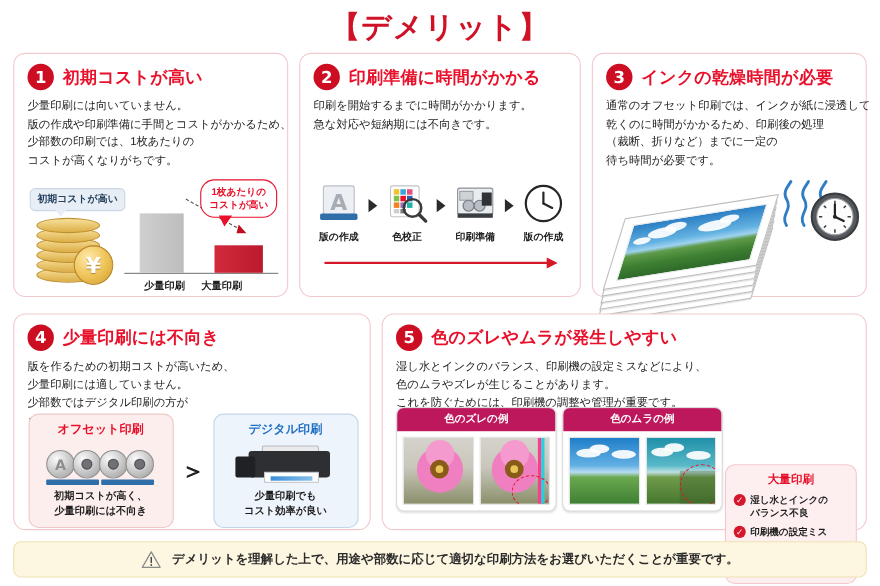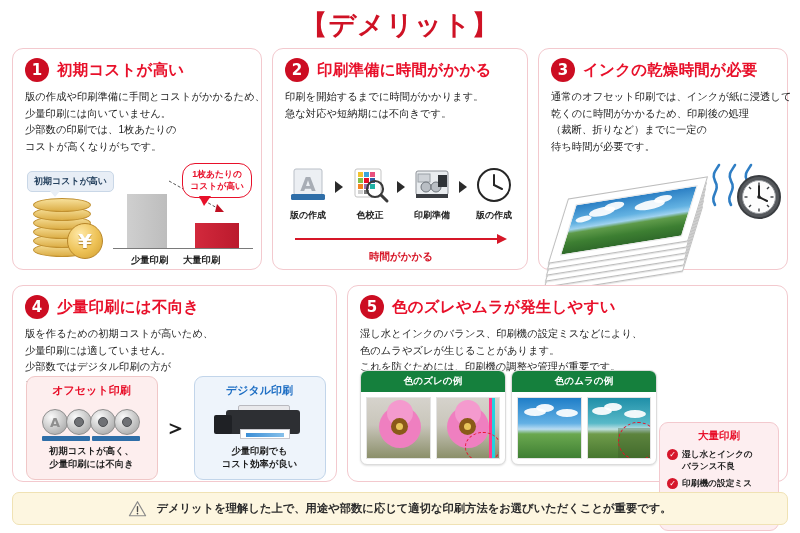--- a/index.html
+++ b/index.html
@@ -181,21 +181,21 @@
   .ptop { position: absolute; left: 24px; top: 3px; width: 52px; height: 8px; background: #e9e9ec; border: 1px solid #b9b9bf; border-radius: 2px 2px 0 0; }
   .ptank { position: absolute; left: 0; top: 13px; width: 18px; height: 19px; background: #1f2125; border-radius: 2px; }
   .ptray { position: absolute; left: 26px; top: 27px; width: 50px; height: 10px; background: #fff; border: 1px solid #c6c6cc; }
   .ptray i { position: absolute; left: 5px; top: 3px; right: 5px; height: 4px; background: linear-gradient(90deg,#3b8ed6,#86c0ea); display: block; }
 
   
   .p5vis { position: absolute; left: 0; top: 78px; width: 441px; height: 119px; }
   .excard { position: absolute; top: 6px; width: 146px; background: #fff; border: 1px solid #dcdcdc; border-radius: 7px; overflow: hidden; box-shadow: 0 1px 2px rgba(0,0,0,.12); }
   .exc1 { left: 12px; }
   .exc2 { left: 163px; }
-  .exhead { background: #15803d; color: #fff; font-size: 9.6px; font-weight: bold; text-align: center; padding: 4px 0; }
+  .exhead { background: #be185d; color: #fff; font-size: 9.6px; font-weight: bold; text-align: center; padding: 4px 0; }
   .expair { display: flex; gap: 5px; padding: 5px; }
   .exthumb { position: relative; width: 65px; height: 62px; border: 1px solid #e3e3e3; overflow: hidden; }
   .flowerbg { background: linear-gradient(180deg,#d6d3cc 0%, #c9c6bb 45%, #8b8f6a 100%); }
   .skybg { background: linear-gradient(180deg,#1f7ec8 0%, #62b0e4 42%, #b9dcf2 52%, #6aa84f 60%, #3f7f33 100%); }
   .skybg.dull { background: linear-gradient(180deg,#1f8fa8 0%, #58b9c8 42%, #bfe0e2 52%, #6f9b4a 60%, #46762f 100%); }
   .petal { position: absolute; border-radius: 50%; background: #ef7fc0; }
   .dashcircle {
     position: absolute; border: 1.6px dashed #e8102a; border-radius: 50%;
   }
   .misreg { position: absolute; top: 0; bottom: 0; width: 3px; }
@@ -229,22 +229,22 @@
 <div class="page">
 
   <div class="title">【デメリット】</div>
 
   <div class="panel p1">
     <div class="phead">
       <div class="badge">1</div>
       <div class="ptitle">初期コストが高い</div>
     </div>
     <div class="pbody">
+      <div>少量印刷には向いていません。</div>
       <div>版の作成や印刷準備に手間とコストがかかるため、</div>
-      <div>少量印刷には向いていません。</div>
       <div>少部数の印刷では、1枚あたりの</div>
       <div>コストが高くなりがちです。</div>
     </div>
 
     <div class="p1-vis">
       <div class="tagbox">初期コストが高い</div>
 
       <div class="coins">
         <div class="coin c0"></div>
           <div class="coin c1"></div>
@@ -351,21 +351,20 @@
           </div>
           <div class="steplab">版の作成</div>
         </div>
 
       </div>
 
       <div class="flowarrow">
         <div class="ln"></div>
           <div class="hd"></div>
       </div>
-      <div class="flowcap">時間がかかる</div>
     </div>
   </div>
 
   <div class="panel p3">
     <div class="phead">
       <div class="badge">3</div>
       <div class="ptitle">インクの乾燥時間が必要</div>
     </div>
     <div class="pbody">
       <div>通常のオフセット印刷では、インクが紙に浸透して</div>

